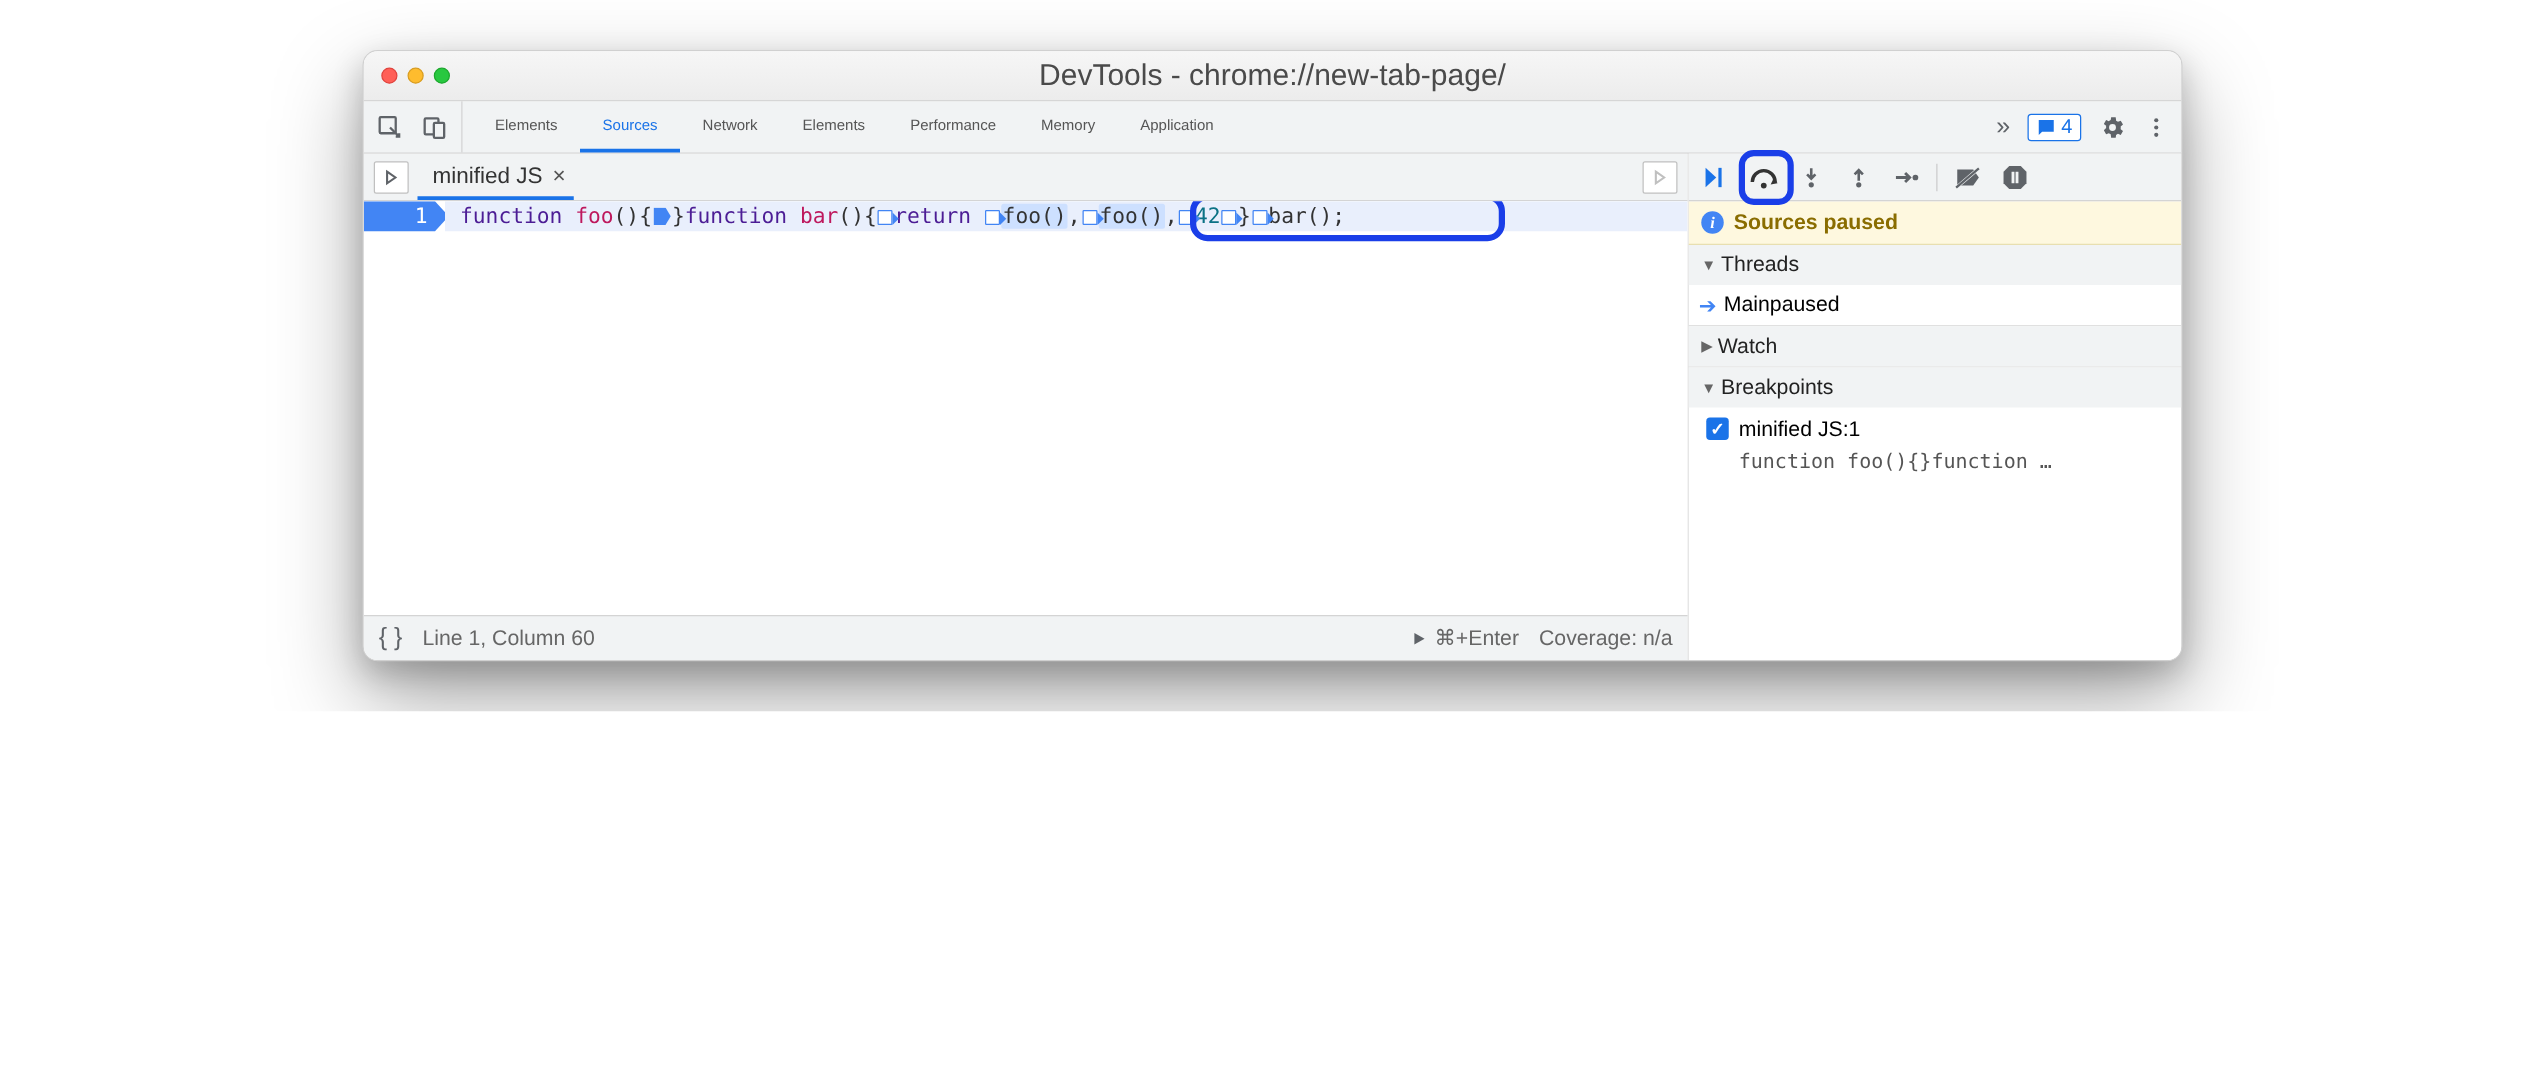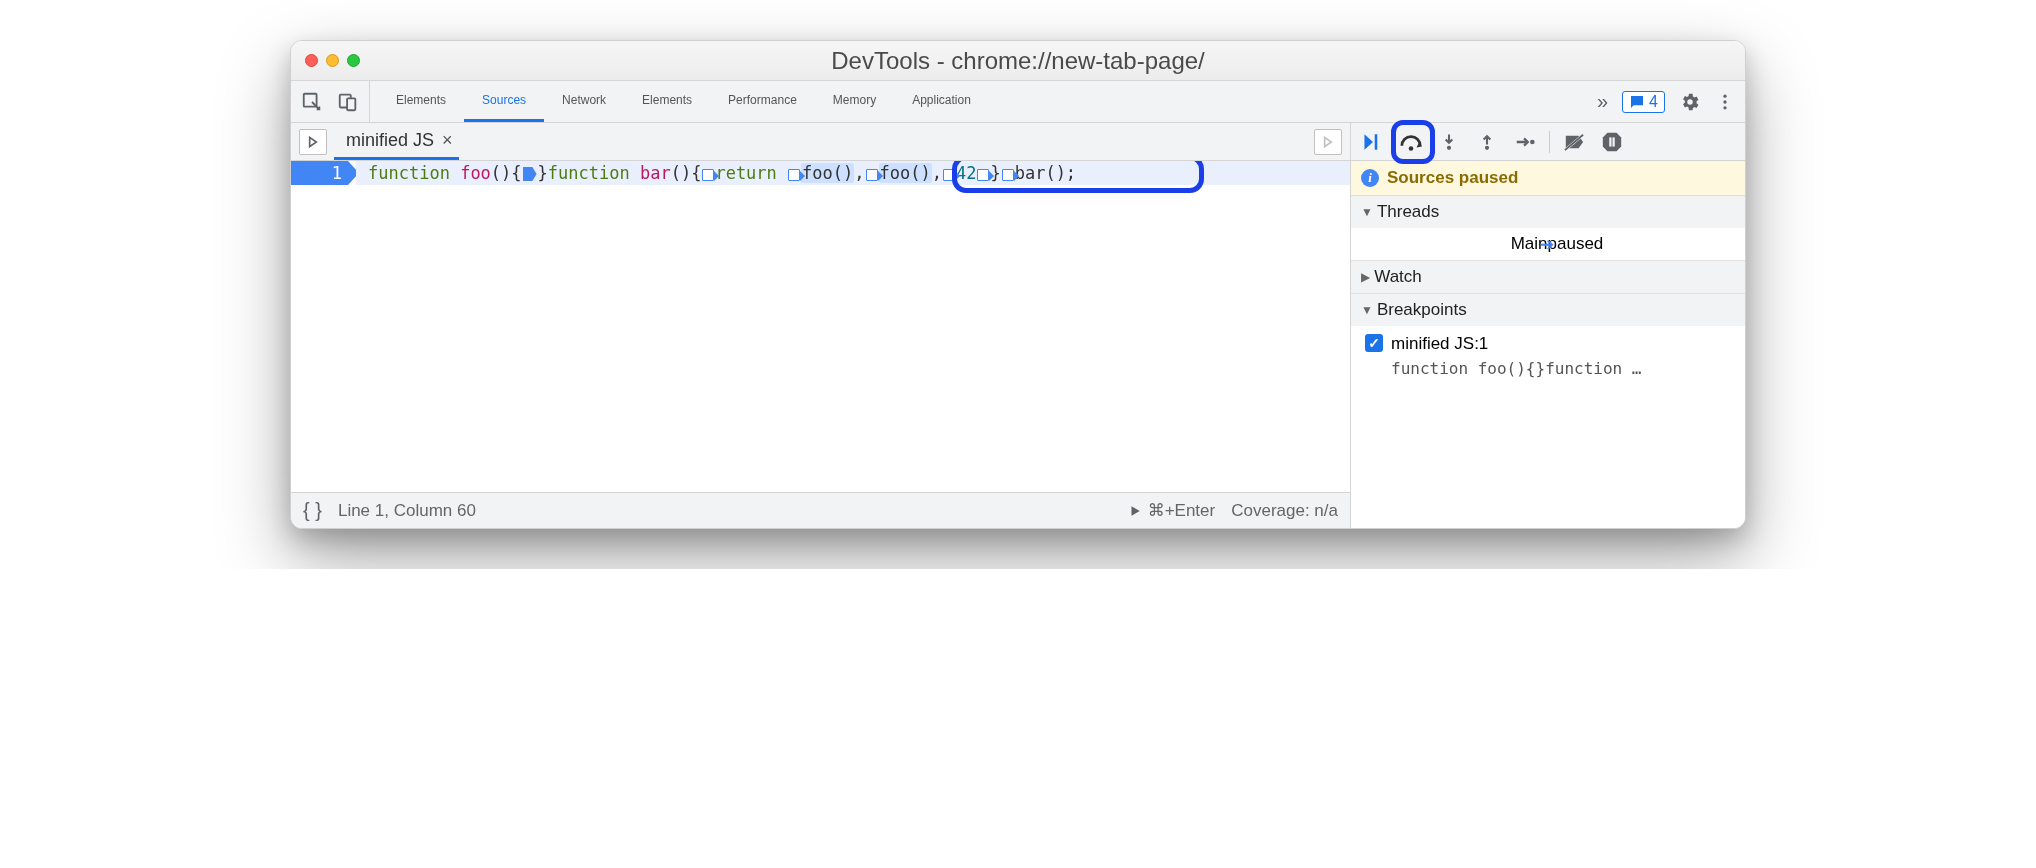--- a/index.html
+++ b/index.html
@@ -95,21 +95,21 @@
       border-top: 12px solid transparent;
       border-bottom: 12px solid transparent;
       border-left: 11px solid #4285f4;
     }
     .code-line {
       height: 24px; line-height: 24px; white-space: pre;
       padding-left: 12px; position: relative;
       background: linear-gradient(#e8f0fe00, #e8f0fe00);
     }
     .code-row-bg { background: #e9effc; }
-    .kw { color: #4d7c0f; }
+    .kw { color: #4c1d95; }
     .fn { color: #be185d; }
     .num { color: #0b7285; }
     .punct { color: #333; }
     .id { color: #333; }
     .step-marker {
       display: inline-block; width: 14px; height: 14px;
       background: #4285f4; transform: translateY(2px);
       clip-path: polygon(0 0, 70% 0, 100% 50%, 70% 100%, 0 100%);
       margin: 0 1px;
     }
@@ -171,21 +171,21 @@
       border-bottom: 1px solid #e0e0e0;
     }
     .section-header {
       padding: 6px 10px; font-size: 17px; color: #222;
       display: flex; align-items: center; gap: 4px;
       background: #f1f3f4;
     }
     .tri { font-size: 12px; color: #666; }
     .thread-item {
       padding: 6px 10px 6px 28px; font-size: 17px; display: flex;
-      justify-content: center; align-items: center;
+      justify-content: flex-start; align-items: center;
     }
     .thread-item.active::before {
       content: '➔'; position: absolute; margin-left: -20px; color: #4285f4;
     }
     .muted { color: #000000; }
     .bp-item { padding: 6px 10px 6px 14px; font-size: 17px; display: flex; align-items: flex-start; gap: 8px; }
     .bp-check {
       width: 18px; height: 18px; background: #1a73e8; border-radius: 3px;
       display: flex; align-items: center; justify-content: center; flex-shrink: 0;
       margin-top: 2px;

